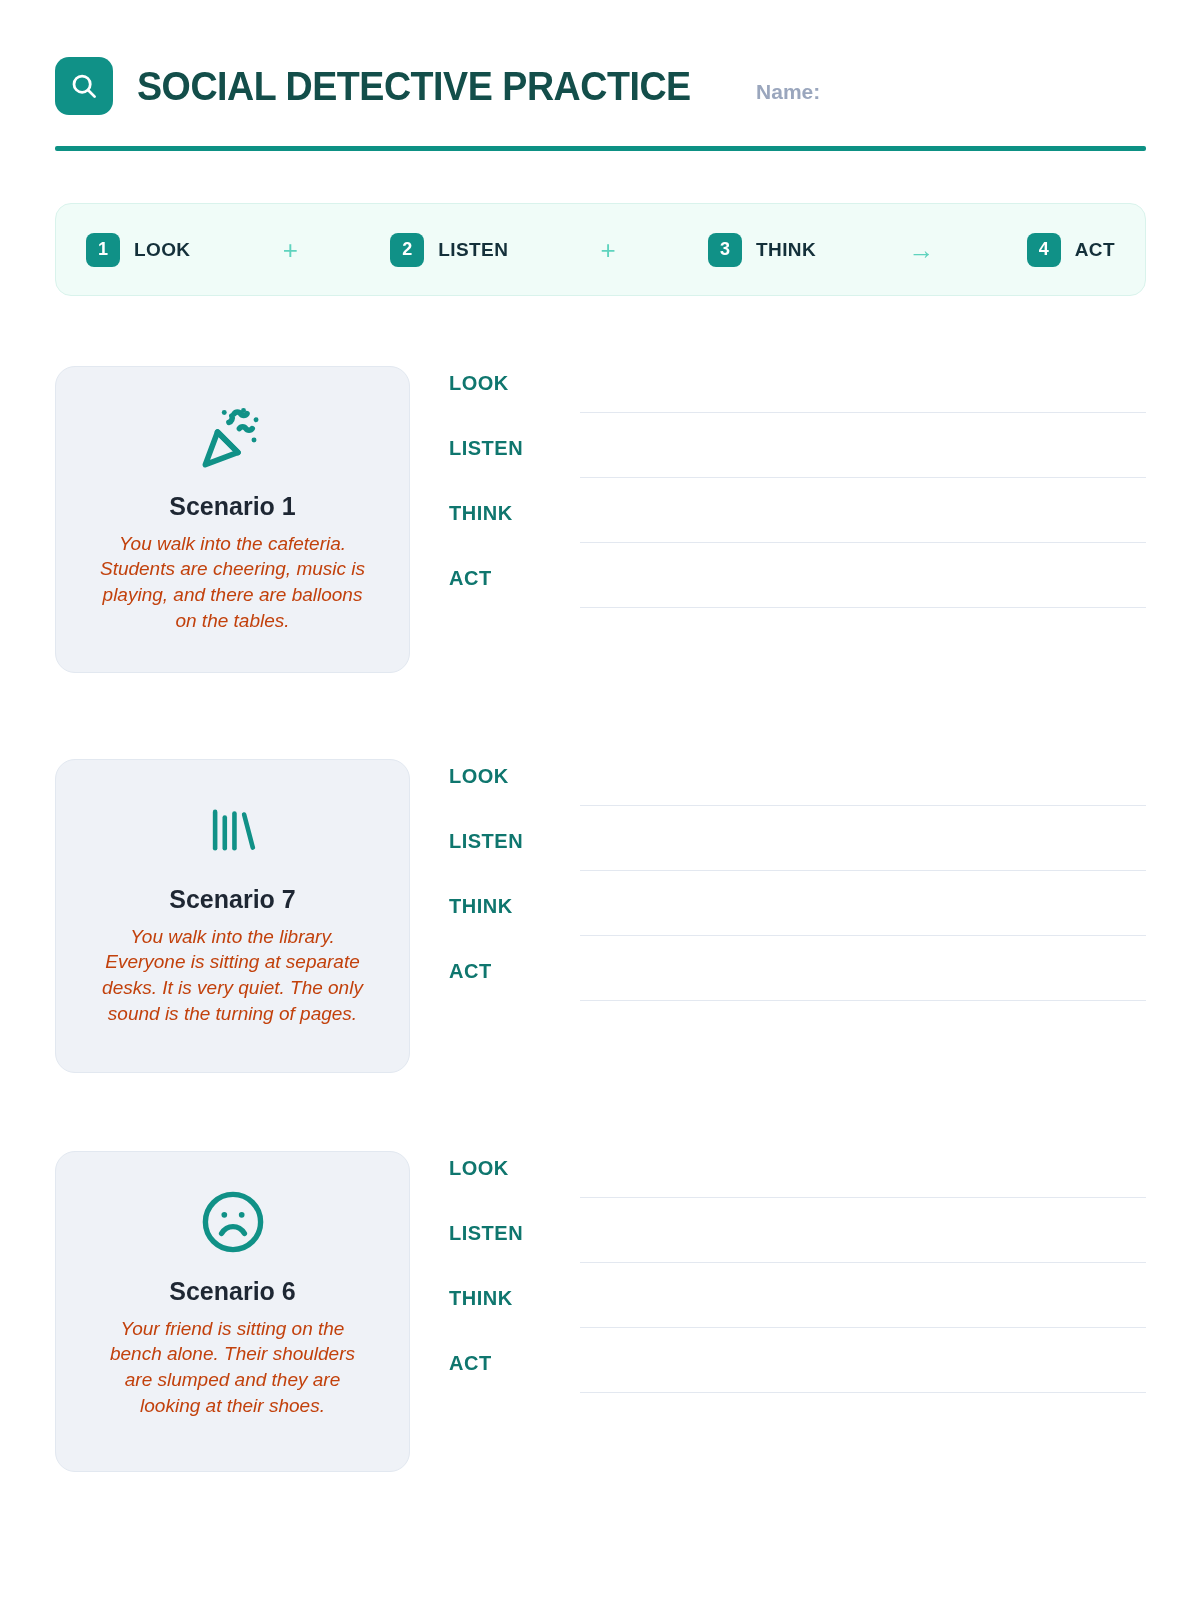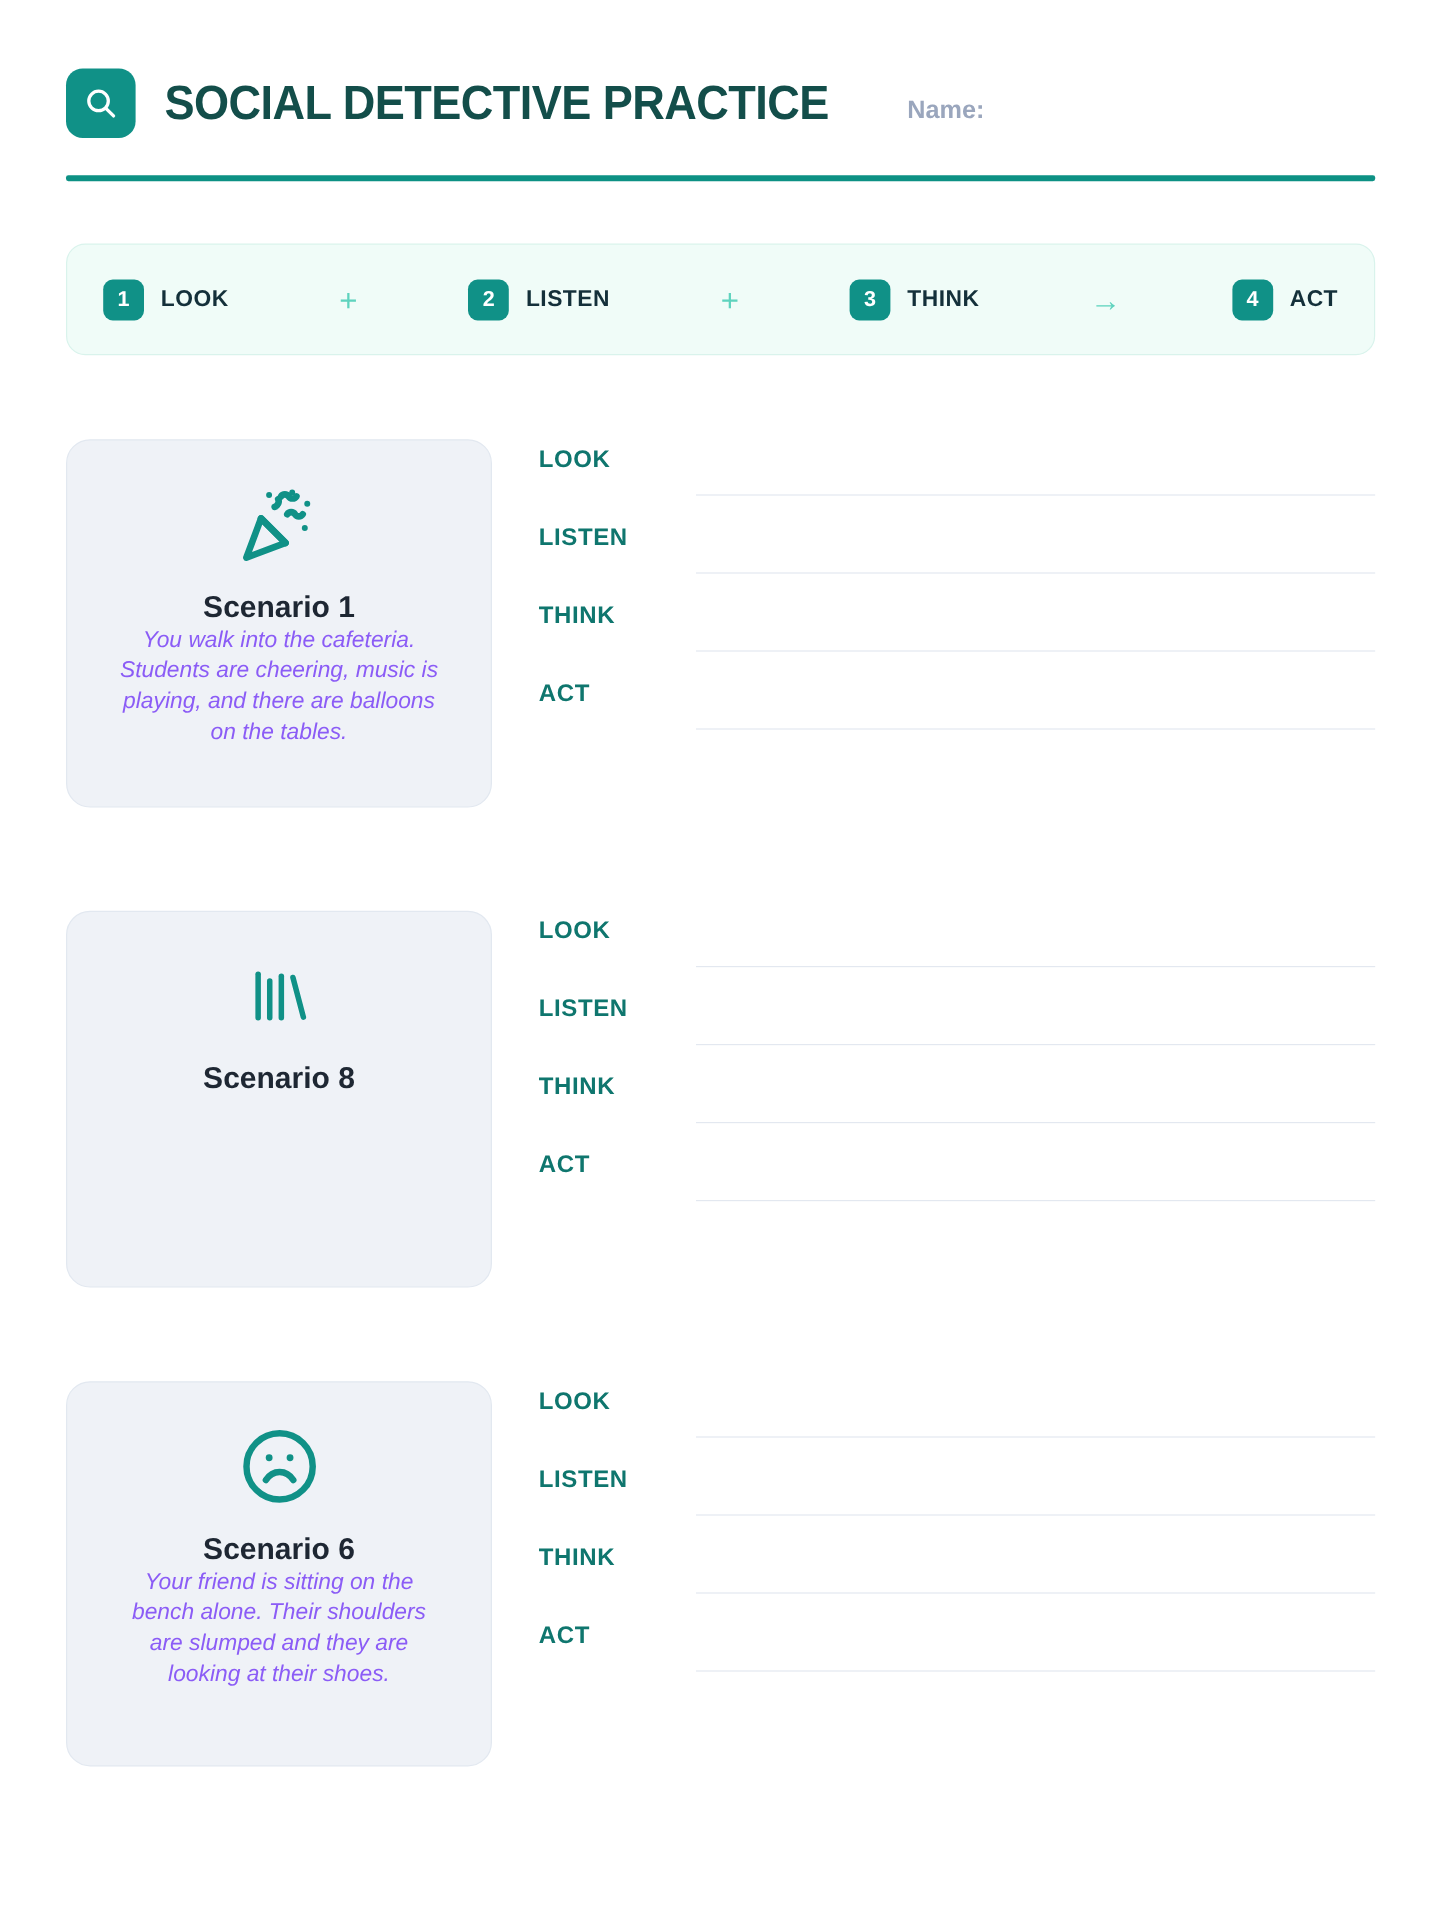--- a/index.html
+++ b/index.html
@@ -179,23 +179,24 @@
   .card-icon svg { display: block; }
 
   .card-title {
     margin-top: 20px;
     font-size: 25px;
     font-weight: 700;
     color: #1e2733;
     line-height: 1.1;
   }
   .card-desc {
+    margin-top: 10px;
     font-size: 19px;
     font-style: italic;
-    color: #8b5cf6;
+    color: #c2410c;
     line-height: 1.36;
   }
 
   
   .answers {
     position: absolute;
     left: 394px;
     top: 0;
     width: 697px;
   }
@@ -305,21 +306,22 @@
   <div class="scenario scenario-2">
     <div class="card card-2">
       <div class="card-icon">
         <svg width="58" height="58" viewBox="0 0 24 24" fill="none" stroke="#109187" stroke-width="1.9" stroke-linecap="round">
           <line x1="4.6" y1="4.5" x2="4.6" y2="19.5"></line>
           <line x1="8.6" y1="6.8" x2="8.6" y2="19.5"></line>
           <line x1="12.6" y1="5.2" x2="12.6" y2="19.5"></line>
           <line x1="16.6" y1="5.6" x2="20.2" y2="19.3"></line>
         </svg>
       </div>
-      <div class="card-title">Scenario 8</div>
+      <div class="card-title">Scenario 7</div>
+      <div class="card-desc">You walk into the library. Everyone is sitting at separate desks. It is very quiet. The only sound is the turning of pages.</div>
     </div>
     <div class="answers">
       <div class="answer-row">
         <div class="answer-label">LOOK</div>
         <div class="answer-line"></div>
       </div>
       <div class="answer-row">
         <div class="answer-label">LISTEN</div>
         <div class="answer-line"></div>
       </div>

